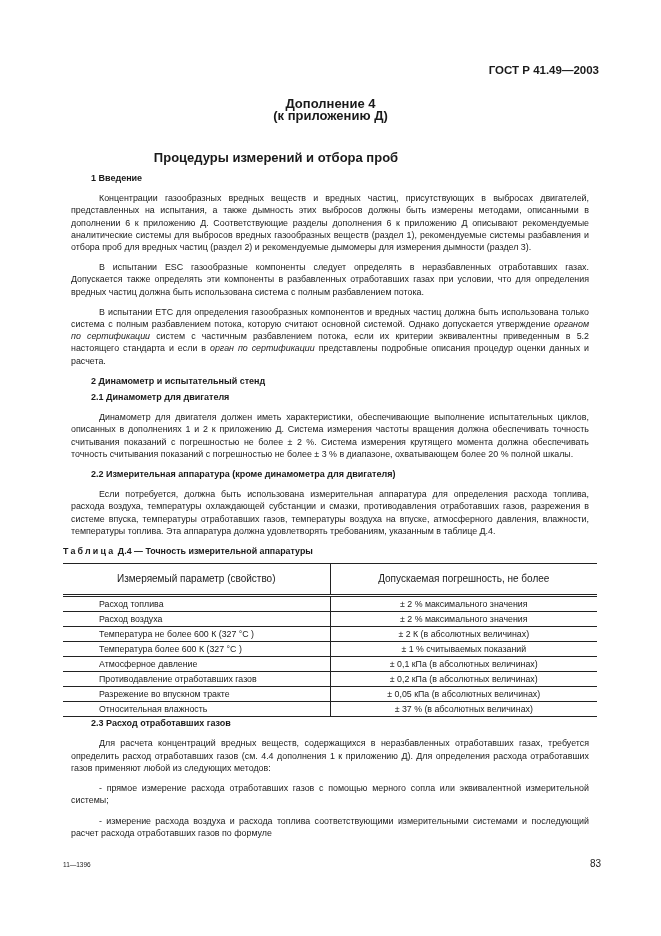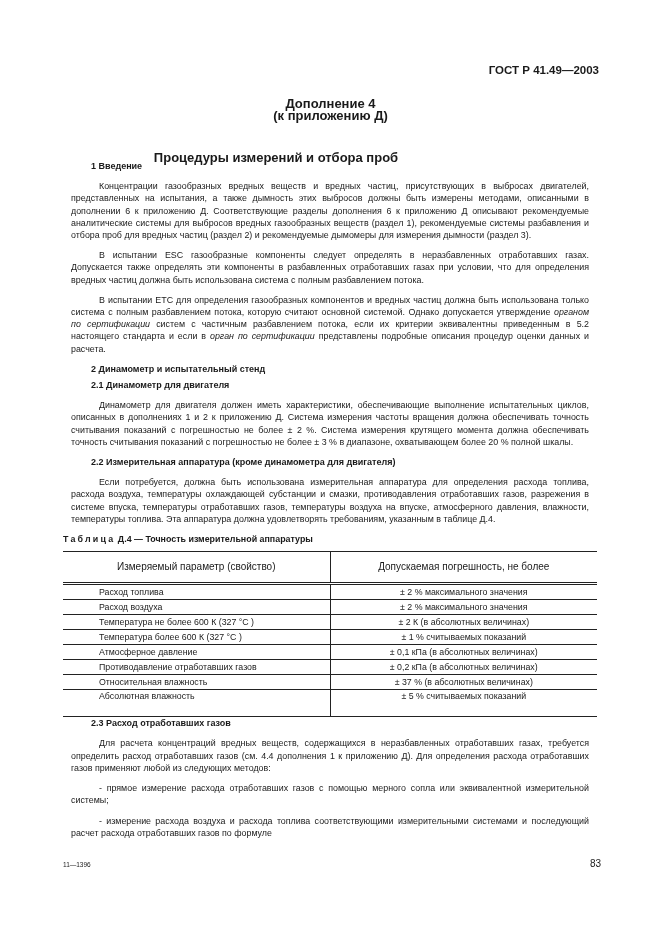--- a/index.html
+++ b/index.html
@@ -1,21 +1,21 @@
 <!DOCTYPE html>
 <html><head>
   <meta charset="utf-8">
   <style>
     html, body { margin: 0; padding: 0; background: #ffffff; }
     body { width: 661px; height: 936px; position: relative; overflow: hidden;
            font-family: "Liberation Sans", sans-serif; color: #1a1a1a; }
     .page-header { position: absolute; top: 64px; right: 62px; font-size: 11.5px; font-weight: bold; margin-left: 18px; }
     .annex { position: absolute; top: 98px; left: 0; width: 661px; text-align: center; font-size: 13px; font-weight: bold; line-height: 12px; }
     .doc-title { position: absolute; top: 150px; left: 0; width: 552px; text-align: center; font-size: 13px; font-weight: bold; }
-    .body { position: absolute; top: 160px; left: 63px; width: 534px; font-size: 8.9px; line-height: 12.2px; }
+    .body { position: absolute; top: 172px; left: 63px; width: 534px; font-size: 8.9px; line-height: 12.2px; }
     .body p { margin: 8px; text-align: justify; text-indent: 28px; }
     .body h2 { margin: 0; font-size: 9px; font-weight: bold; padding-left: 28px; line-height: 12.2px; }
     .body h2.sec { margin-top: 4px; }
     .caption { margin-top: 8px; font-weight: bold; }
     .caption .spaced { letter-spacing: 2.2px; }
     table.acc { margin-top: 6px; width: 534px; border-collapse: collapse; font-size: 8.8px; }
     table.acc th { font-weight: normal; font-size: 10px; height: 28px; text-align: center;
                    border-top: 1px solid #222; border-bottom: 3px double #222; }
     table.acc th + th, table.acc td + td { border-left: 1px solid #222; }
     table.acc td { height: 14px; border-bottom: 1px solid #222; padding: 0; }
@@ -78,26 +78,26 @@
         </tr>
       <tr>
           <td class="param">Атмосферное давление</td>
           <td class="tol">± 0,1 кПа (в абсолютных величинах)</td>
         </tr>
       <tr>
           <td class="param">Противодавление отработавших газов</td>
           <td class="tol">± 0,2 кПа (в абсолютных величинах)</td>
         </tr>
       <tr>
+          <td class="param">Разрежение во впускном тракте</td>
+          <td class="tol">± 0,05 кПа (в абсолютных величинах)</td>
+        </tr>
+      <tr>
           <td class="param">Относительная влажность</td>
           <td class="tol">± 37 % (в абсолютных величинах)</td>
-        </tr>
-      <tr class="last">
-          <td class="param">Абсолютная влажность</td>
-          <td class="tol">± 5 % считываемых показаний</td>
         </tr>
     </tbody>
   </table>
 
   <h2 class="after-table">2.3 Расход отработавших газов</h2>
   <p>Для расчета концентраций вредных веществ, содержащихся в неразбавленных отработавших газах, требуется определить расход отработавших газов (см. 4.4 дополнения 1 к приложению Д). Для определения расхода отработавших газов применяют любой из следующих методов:</p>
   <p>- прямое измерение расхода отработавших газов с помощью мерного сопла или эквивалентной измерительной системы;</p>
   <p>- измерение расхода воздуха и расхода топлива соответствующими измерительными системами и последующий расчет расхода отработавших газов по формуле</p>
 </div>
 

